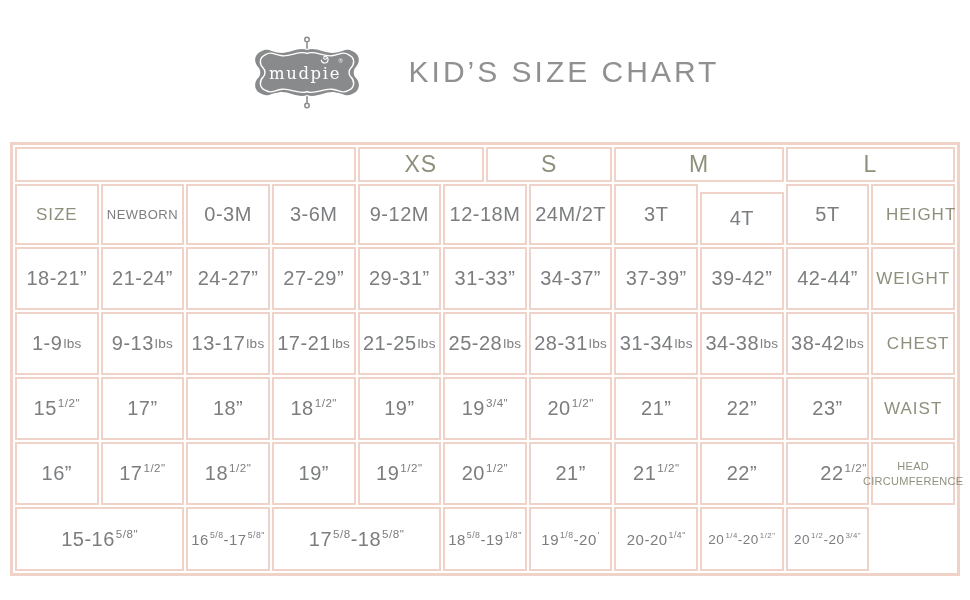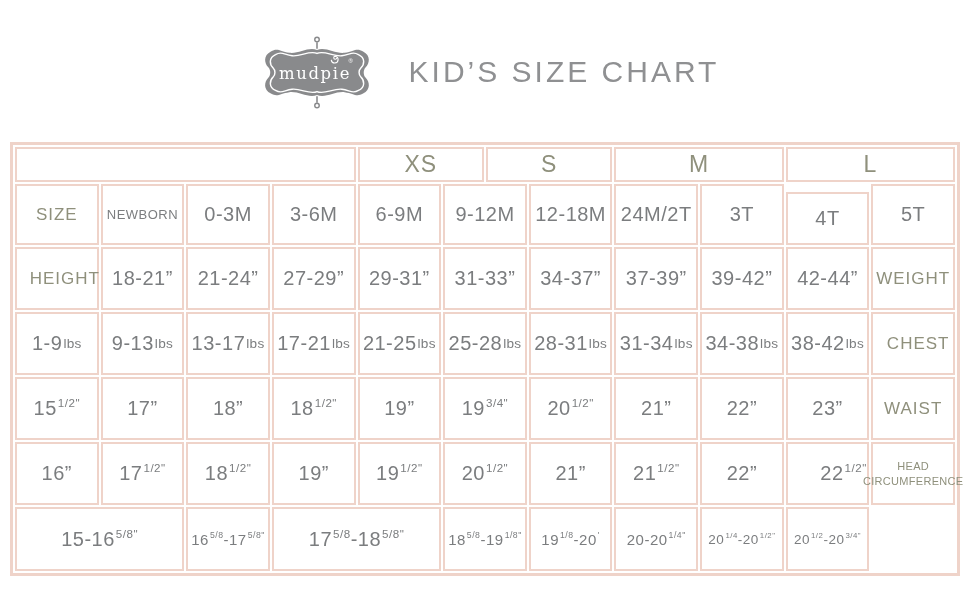--- a/index.html
+++ b/index.html
@@ -13,21 +13,21 @@
   .page{
     width:970px;height:600px;overflow:hidden;background:#fff;
     font-family:"Liberation Sans",sans-serif;position:relative;
   }
   .brand-header{
     margin-top:30px;height:84px;
     display:flex;align-items:center;justify-content:center;gap:26px;
   }
   .page-title{
     font-size:30px;font-weight:300;color:var(--title);
-    letter-spacing:3px;margin:0;white-space:nowrap;
+    letter-spacing:3px;margin:10px;white-space:nowrap;
   }
   .chart-table{
     width:950px;margin:28px auto 0;box-sizing:border-box;
     display:grid;
     grid-template-columns:repeat(22,1fr);
     grid-template-rows:35px 61px 63px 63px 63px 63px 64px;
     gap:2px;padding:2px;border:3px solid var(--pink);background:#fff;
   }
   .cell{
     background:#fff;border:2px solid var(--pink);box-sizing:border-box;
@@ -83,35 +83,37 @@
   <div class="chart-table">
       <div class="cell group blank" style="grid-column: span 8;"></div>
       <div class="cell group" style="grid-column: span 3;">XS</div>
       <div class="cell group" style="grid-column: span 3;">S</div>
       <div class="cell group" style="grid-column: span 4;">M</div>
       <div class="cell group" style="grid-column: span 4;">L</div>
       <div class="cell rowlabel" style="grid-column: span 2;">SIZE</div>
       <div class="cell colhead colhead-sm" style="grid-column: span 2;">NEWBORN</div>
       <div class="cell colhead" style="grid-column: span 2;">0-3M</div>
       <div class="cell colhead" style="grid-column: span 2;">3-6M</div>
-      <div class="cell colhead" style="grid-column: span 2;">6-9M</div>
       <div class="cell colhead" style="grid-column: span 2;">9-12M</div>
       <div class="cell colhead" style="grid-column: span 2;">12-18M</div>
       <div class="cell colhead" style="grid-column: span 2;">24M/2T</div>
       <div class="cell colhead" style="grid-column: span 2;">3T</div>
       <div class="cell colhead" style="grid-column: span 2; margin-top: 8px;">4T</div>
       <div class="cell colhead" style="grid-column: span 2;">5T</div>
       <div class="cell rowlabel" style="grid-column: span 2; padding-left: 16px;">HEIGHT</div>
       <div class="cell data" style="grid-column: span 2;">
         <span>18-21”</span>
       </div>
       <div class="cell data" style="grid-column: span 2;">
         <span>21-24”</span>
       </div>
       <div class="cell data" style="grid-column: span 2;">
+        <span>24-27”</span>
+      </div>
+      <div class="cell data" style="grid-column: span 2;">
         <span>27-29”</span>
       </div>
       <div class="cell data" style="grid-column: span 2;">
         <span>29-31”</span>
       </div>
       <div class="cell data" style="grid-column: span 2;">
         <span>31-33”</span>
       </div>
       <div class="cell data" style="grid-column: span 2;">
         <span>34-37”</span>

